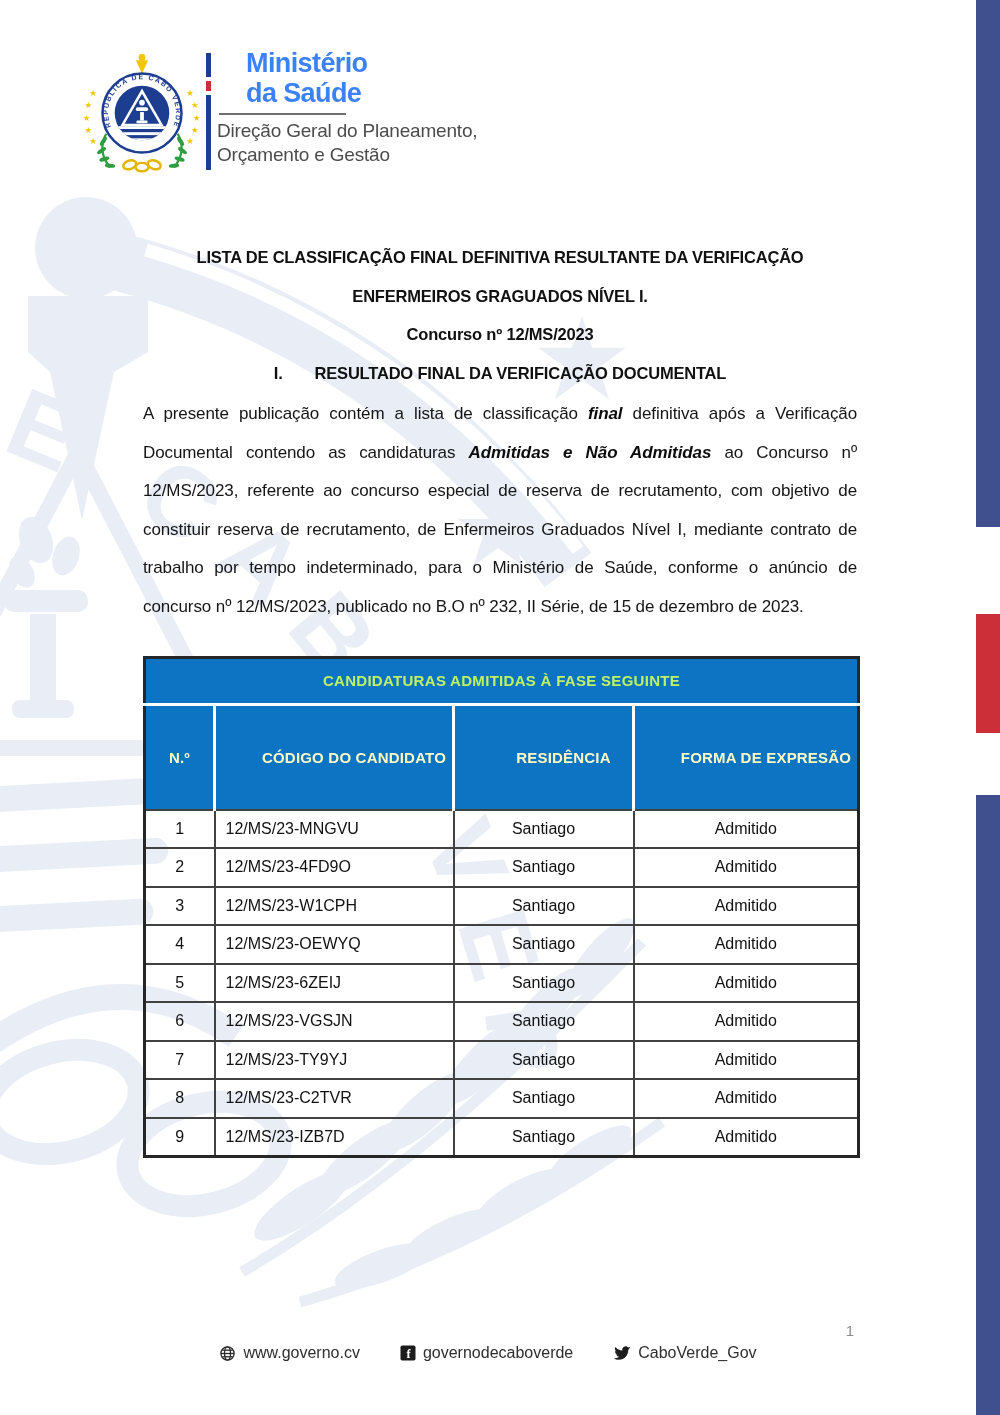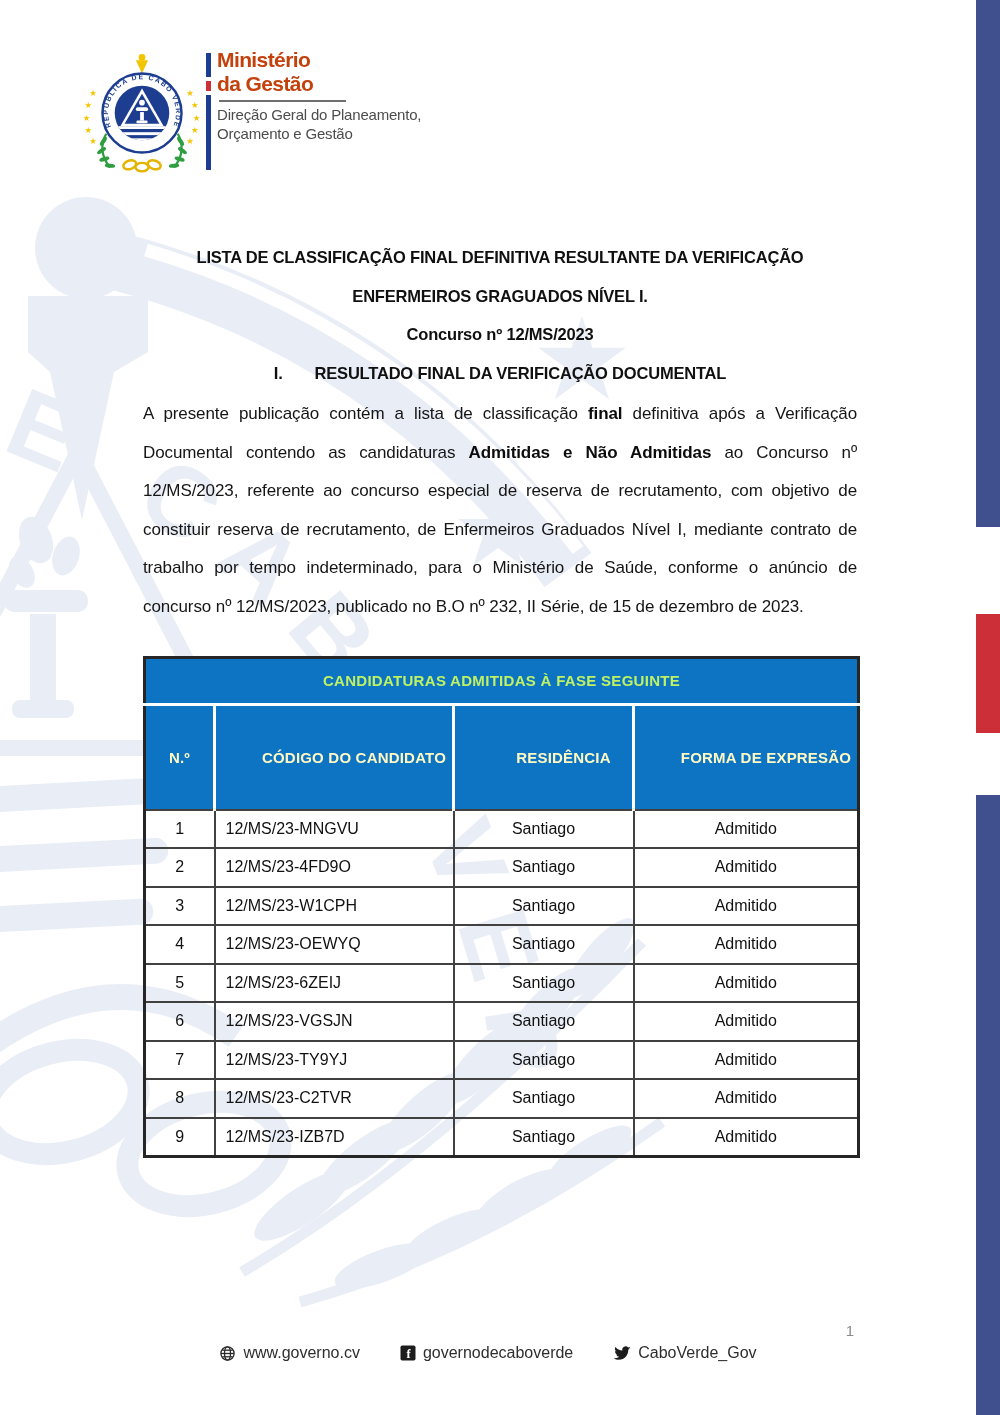--- a/index.html
+++ b/index.html
@@ -26,35 +26,35 @@
 
   
   .doc-header{position:relative;height:178px;}
   .emblem{position:absolute;left:78px;top:50px;}
   .divider{position:absolute;left:206px;top:53px;width:4.5px;height:117px;
     background:linear-gradient(180deg,
       var(--emblem-blue,#1d3e90) 0 24px,#fff 24px 28px,
       var(--edge-red,#cd2f38) 28px 38px,#fff 38px 42px,
       var(--emblem-blue,#1d3e90) 42px 100%);}
   .ministry-block{position:absolute;left:217px;top:48px;}
-  .ministry-name{font-size:21px;font-weight:bold;color:#c2410c;line-height:1.12;letter-spacing:-0.6px;}
+  .ministry-name{font-size:27px;font-weight:bold;color:#3b82f6;line-height:1.12;letter-spacing:-0.6px;margin-left:29px;}
   .ministry-rule{width:127px;height:2px;background:#6f6f6f;margin:5px 0 4px 2px;}
-  .dept{font-size:15px;color:#4c4c4c;line-height:1.25;letter-spacing:-0.2px;}
+  .dept{font-size:19px;color:#4c4c4c;line-height:1.25;letter-spacing:-0.2px;}
 
   
   main{padding:0 143px;}
   .title-block{margin-top:60px;text-align:center;font-weight:bold;font-size:16.5px;
     letter-spacing:-0.2px;line-height:38.5px;color:#101010;}
   .section-line{display:flex;justify-content:center;gap:32px;font-weight:bold;
     font-size:16.5px;line-height:38.5px;color:#101010;letter-spacing:-0.2px;}
 
   
   .body-par{margin-top:3px;font-size:17px;line-height:38.6px;text-align:justify;
     color:#151515;letter-spacing:-0.1px;}
-  .body-par b{color:#0c0c0c;}
+  .body-par b{color:#0c0c0c;font-style:italic;}
 
   
   .tbl{border-collapse:collapse;width:714px;table-layout:fixed;margin-top:29px;
        border:3px solid #262626;}
   .tbl th,.tbl td{padding:0;}
   .tbl .band th{background:var(--tbl-blue,#0d74c3);color:#bef264;font-size:15px;
        font-weight:bold;height:44px;border-bottom:3px solid #fff;letter-spacing:.3px;}
   .tbl .cols th{background:var(--tbl-blue,#0d74c3);color:#fef9c3;font-size:15px;
        font-weight:bold;height:103px;text-align:center;vertical-align:middle;letter-spacing:.2px;}
   .tbl .cols th + th{border-left:3px solid #fff;padding-left:40px;}
@@ -214,21 +214,21 @@
           <ellipse cx="68" cy="121.5" rx="7" ry="4.5"></ellipse>
           <ellipse cx="81" cy="119" rx="7" ry="4.5" transform="rotate(18 81 119)"></ellipse>
         </g>
       </svg>
 
       <div class="divider"></div>
 
       <div class="ministry-block">
         <div class="ministry-name">
           <div>Ministério</div>
-          <div>da Gestão</div>
+          <div>da Saúde</div>
         </div>
         <div class="ministry-rule"></div>
         <div class="dept">
           <div>Direção Geral do Planeamento,</div>
           <div>Orçamento e Gestão</div>
         </div>
       </div>
     </header>
 
     <main>

